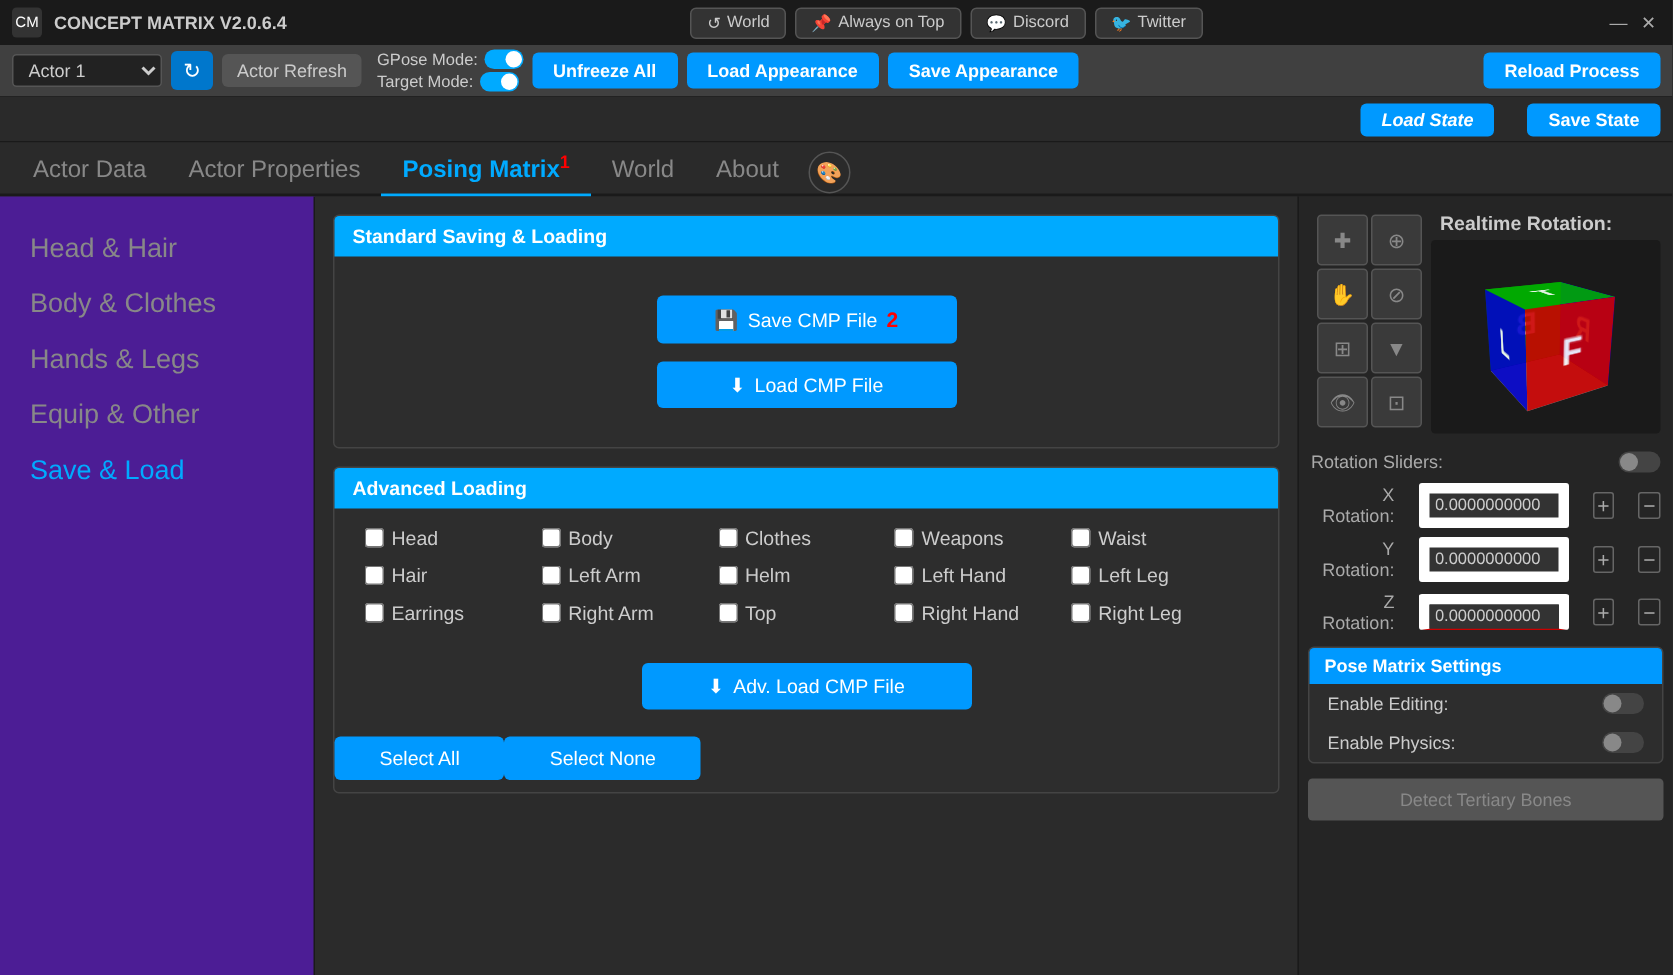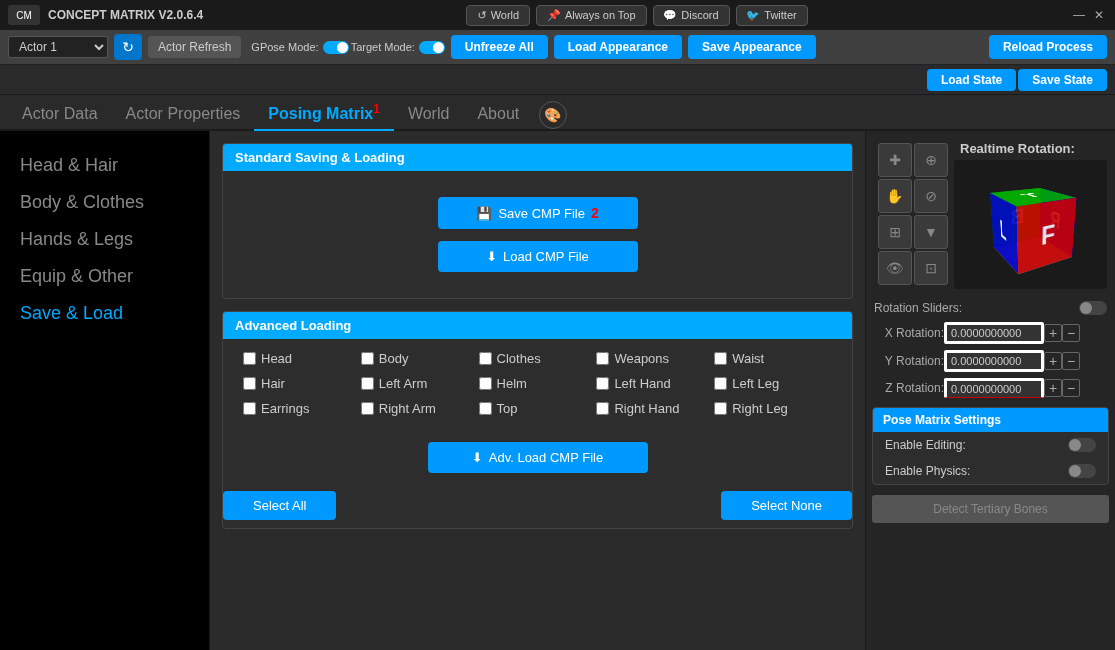--- a/index.html
+++ b/index.html
@@ -21,21 +21,21 @@
       align-items: center;
       padding: 0 8px;
       justify-content: space-between;
     }
     #titlebar-left {
       display: flex;
       align-items: center;
       gap: 8px;
     }
     #app-logo {
-      width: 32px; height: 20px;
+      width: 20px; height: 20px;
       background: #333;
       border-radius: 3px;
       display: flex; align-items: center; justify-content: center;
       font-size: 10px; color: #fff;
     }
     #app-title {
       color: #ccc;
       font-size: 12px;
       font-weight: bold;
     }
@@ -97,21 +97,21 @@
       background: #555;
       border: none;
       border-radius: 4px;
       padding: 4px 10px;
       color: #ccc;
       cursor: pointer;
       font-size: 12px;
     }
     .mode-row {
       display: flex;
-      flex-direction: row;
+      flex-direction: column;
       gap: 2px;
       margin-left: 4px;
     }
     .mode-item {
       display: flex; align-items: center; gap: 4px;
       font-size: 11px; color: #ccc;
     }
     .toggle {
       width: 26px; height: 13px;
       background: #00aaff;
@@ -199,21 +199,21 @@
 
     
     #main {
       display: flex;
       height: calc(650px - 30px - 35px - 30px - 36px);
     }
 
     
     #sidebar {
       width: 210px;
-      background: #000000;
+      background: #4c1d95;
       padding: 16px 0;
       border-right: 1px solid #1a1a1a;
       flex-shrink: 0;
     }
     .sidebar-item {
       padding: 8px 20px;
       font-size: 18px;
       color: #888;
       cursor: pointer;
     }
@@ -281,22 +281,21 @@
       accent-color: #0099ff;
       width: 13px; height: 13px;
     }
     .adv-btn-row {
       display: flex;
       justify-content: center;
       padding: 8px 0 4px 0;
     }
     .select-row {
       display: flex;
-      justify-content: space-between;
-      gap: 10px;
+      justify-content: flex-start;
       padding: 8px 0;
     }
     .select-btn {
       background: #0099ff;
       border: none;
       border-radius: 4px;
       padding: 7px 30px;
       color: white;
       font-size: 13px;
       cursor: pointer;
@@ -379,31 +378,31 @@
     .face.left   { background: #0000cc; transform: rotateY(-90deg) translateZ(30px); }
     .face.right  { background: #0000cc; transform: rotateY(90deg) translateZ(30px); }
     .face.top    { background: #00aa00; transform: rotateX(90deg) translateZ(30px); }
     .face.bottom { background: #888; transform: rotateX(-90deg) translateZ(30px); }
 
     
     .rotation-row {
       display: flex;
       align-items: center;
       padding: 3px 8px;
-      gap: 0;
+      gap: 16px;
     }
     .rotation-row label {
       font-size: 12px;
       color: #aaa;
       width: 70px;
       text-align: right;
     }
     .rot-input {
       background: #333;
-      border: 3px solid #ffffff;
+      border: 7px solid #ffffff;
       color: #ccc;
       padding: 2px 4px;
       font-size: 11px;
       width: 100px;
       border-radius: 2px;
     }
     .rot-input.red-border { border-bottom: 1px solid #cc0000; }
     .rot-btn {
       background: none;
       border: 1px solid #666;
@@ -517,21 +516,21 @@
   </div>
   <button class="big-btn">Unfreeze All</button>
   <button class="big-btn">Load Appearance</button>
   <button class="big-btn">Save Appearance</button>
   <div class="toolbar-spacer"></div>
   <button class="big-btn">Reload Process</button>
 </div>
 
 <div id="toolbar2">
   <div style="flex:1"></div>
-  <button class="state-btn" style="margin-left:0;margin-right:0;">Load State</button>
+  <button class="state-btn" style="margin-left:0;margin-right:20px;font-style:italic;">Load State</button>
   <button class="state-btn">Save State</button>
 </div>
 
 <div id="navtabs">
   <div class="nav-tab">Actor Data</div>
   <div class="nav-tab">Actor Properties</div>
   <div class="nav-tab active">
     <span>Posing Matrix</span><span class="nav-tab-badge">1</span>
   </div>
   <div class="nav-tab">World</div>

